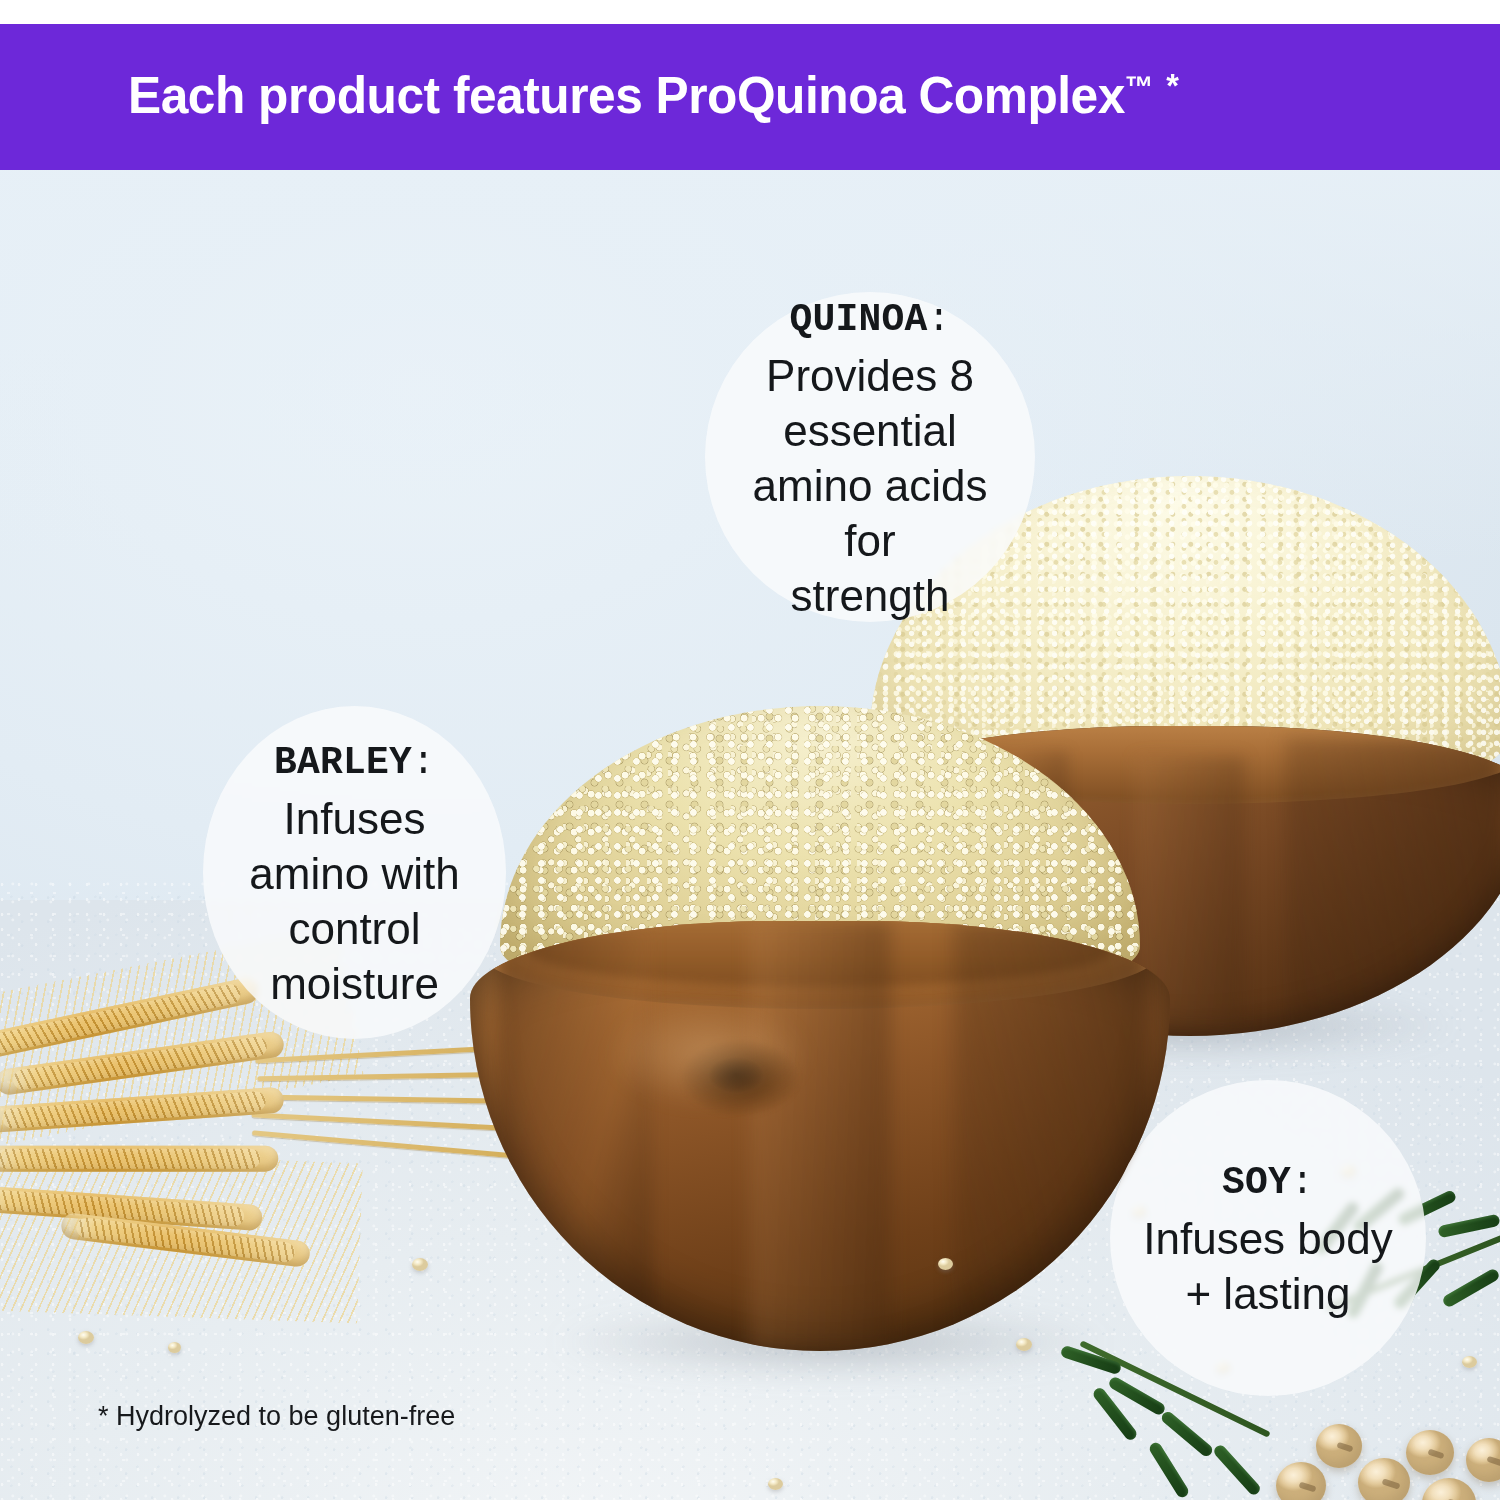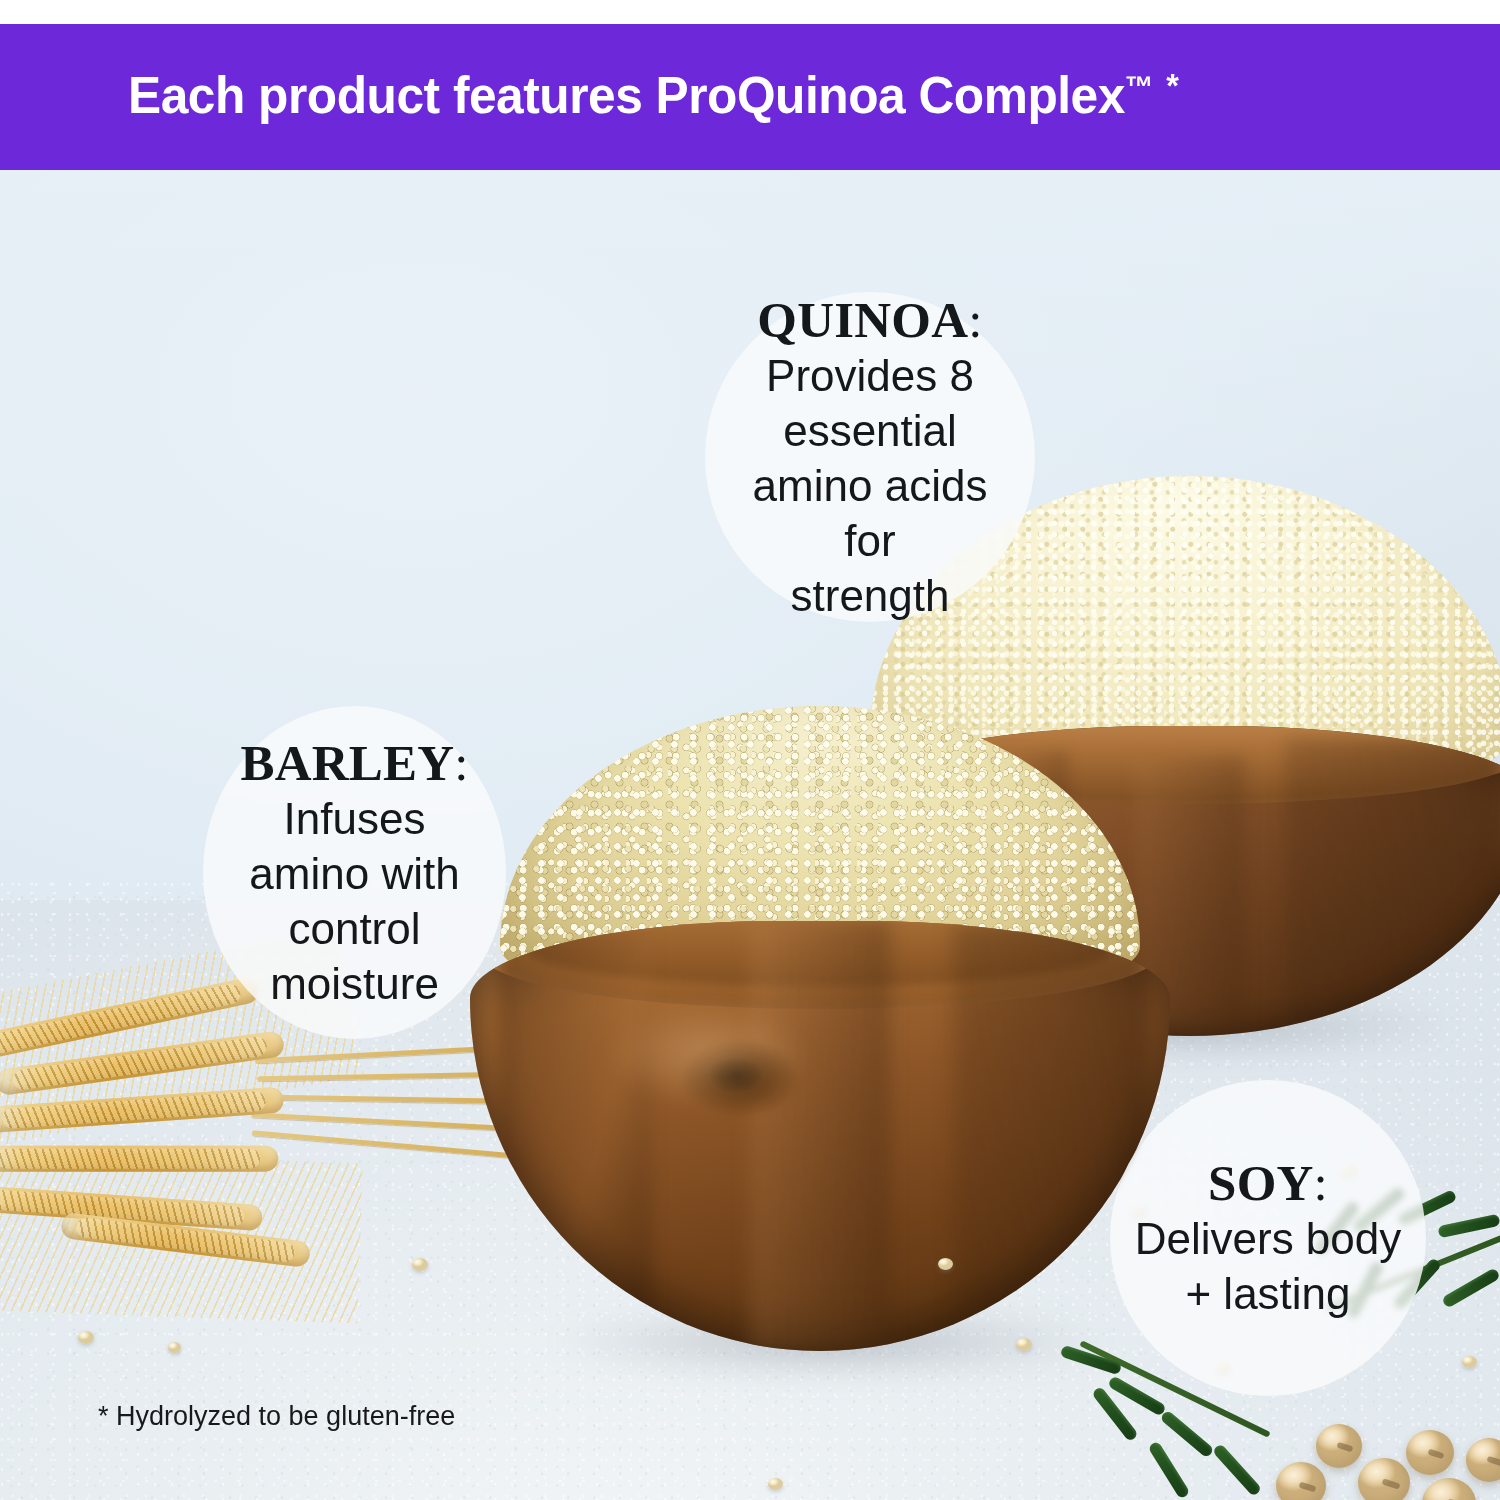--- a/index.html
+++ b/index.html
@@ -292,24 +292,24 @@
     flex-direction:column;
     align-items:center;
     justify-content:center;
     text-align:center;
     color:#15181b;
     z-index:40;
     padding:0 24px;
   }
   .callout .c-title {
     font-weight:bold;
-    font-size:51px;
+    font-size:38px;
     line-height:56px;
     letter-spacing:.2px;
-    font-family:Liberation Serif, serif;
+    font-family:Liberation Mono, monospace;
   }
   .callout .c-title .colon { font-weight:normal; }
   .callout .c-body {
     font-size:44px;
     line-height:55px;
     font-weight:normal;
     font-family:Liberation Sans, sans-serif;
   }
 
   #callout-quinoa { left:705px; top:292px; width:330px; height:330px; }
@@ -459,21 +459,21 @@
       <span>BARLEY</span><span class="colon">:</span>
     </div>
     <div class="c-body">Infuses amino with</div>
     <div class="c-body">control moisture</div>
   </div>
 
   <div id="callout-soy" class="callout">
     <div class="c-title">
       <span>SOY</span><span class="colon">:</span>
     </div>
-    <div class="c-body">Delivers body</div>
+    <div class="c-body">Infuses body</div>
     <div class="c-body">+ lasting</div>
   </div>
 
   <div id="footnote">* Hydrolyzed to be gluten-free</div>
 
   <div id="header-bar">
     <div id="header-title">
       <span>Each product features ProQuinoa Complex</span><span class="tm">™</span> <span class="star">*</span>
     </div>
   </div>

